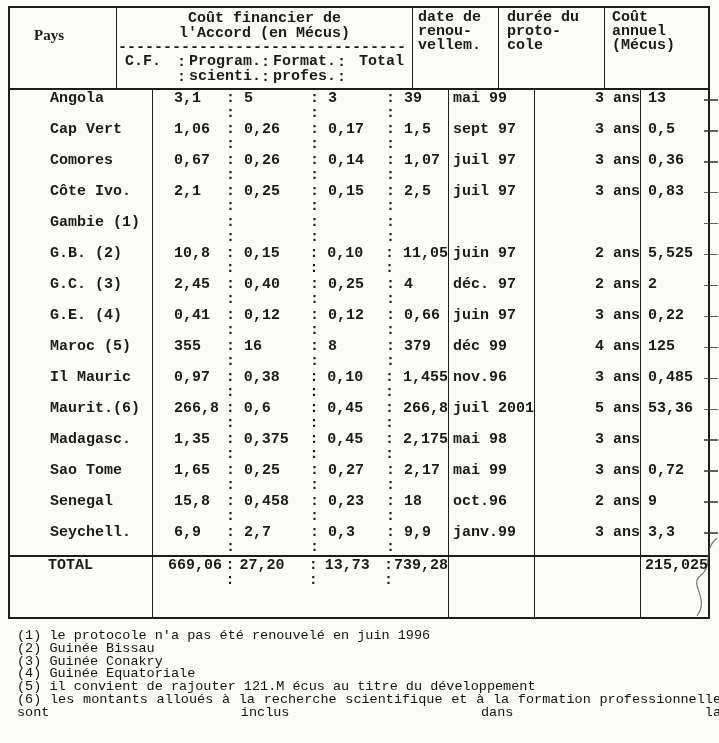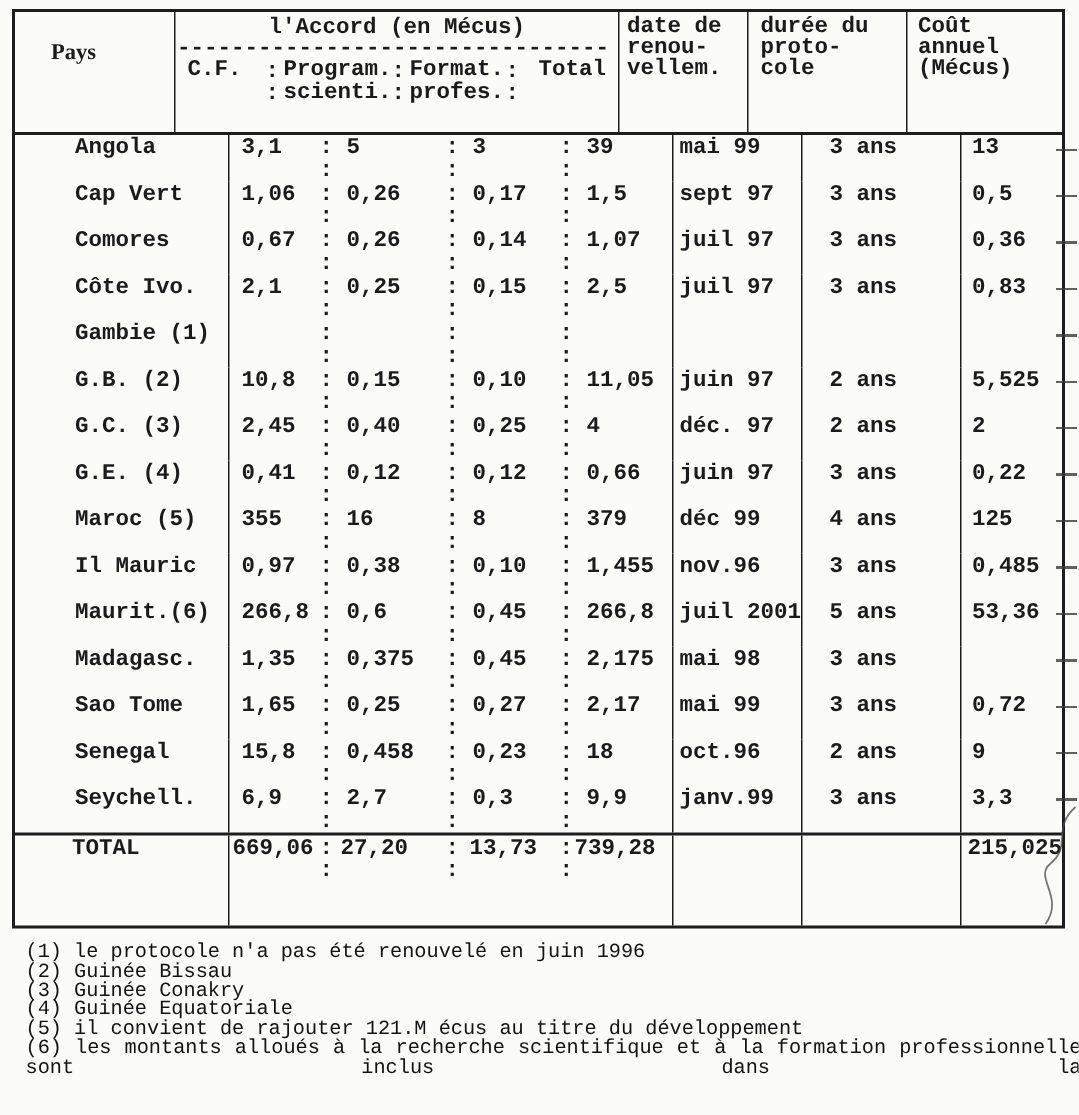--- a/index.html
+++ b/index.html
@@ -62,26 +62,26 @@
   .h3 { font-size: 15px; line-height: 14px; padding-top: 3px; }
   .h-date  > div { padding-left: 5px; }
   .h-duree > div { padding-left: 8px; }
   .h-annual> div { padding-left: 7px; }
 
   
   .trow { display: flex; height: 31px; padding-left: 36px; }
   .trow .c-cost { display: flex; }
   .cell { font-size: 15px; line-height: 15px; padding-top: 1px; white-space: nowrap; overflow: visible; }
   .trow .c-pays.cell  { padding-left: 4px; }
-  .trow .s-cf         { padding-left: 8px; }
+  .trow .s-cf         { padding-left: 8px; margin-left: 13px; }
   .trow .s-prog       { padding-left: 8px; }
   .trow .s-format     { padding-left: 8px; }
   .trow .s-total      { padding-left: 8px; }
   .trow .c-date.cell  { padding-left: 4px; }
-  .trow .c-duree.cell { padding-left: 18px; }
+  .trow .c-duree.cell { padding-left: 18px; text-align: right; }
   .trow .c-annual.cell{ padding-left: 7px; }
 
   
   .trow.total { height: 62px; border-top: 2px solid var(--ink); }
   .trow.total .c-pays.cell  { padding-left: 2px; }
   .trow.total .s-cf         { padding-left: 2px; }
   .trow.total .s-prog       { padding-left: 4px; }
   .trow.total .s-format     { padding-left: 6px; }
   .trow.total .s-total      { padding-left: 0; }
   .trow.total .c-annual.cell{ padding-left: 4px; }
@@ -119,20 +119,21 @@
 <body>
 
 <div class="tbl">
 
   <div class="thead">
     <div class="c c-pays">
       <div class="pays-label">Pays</div>
     </div>
 
     <div class="c c-cost cost-head">
+      <div class="cost-title">Coût financier de</div>
       <div class="cost-title">l'Accord (en Mécus)</div>
       <div class="dashes">--------------------------------</div>
       <div class="subrow">
         <div class="sub s-cf">C.F.</div>
         <div class="sep">
             <span class="hcl">:</span>
           </div>
         <div class="sub s-prog">Program.</div>
         <div class="sep">
             <span class="hcl">:</span>

